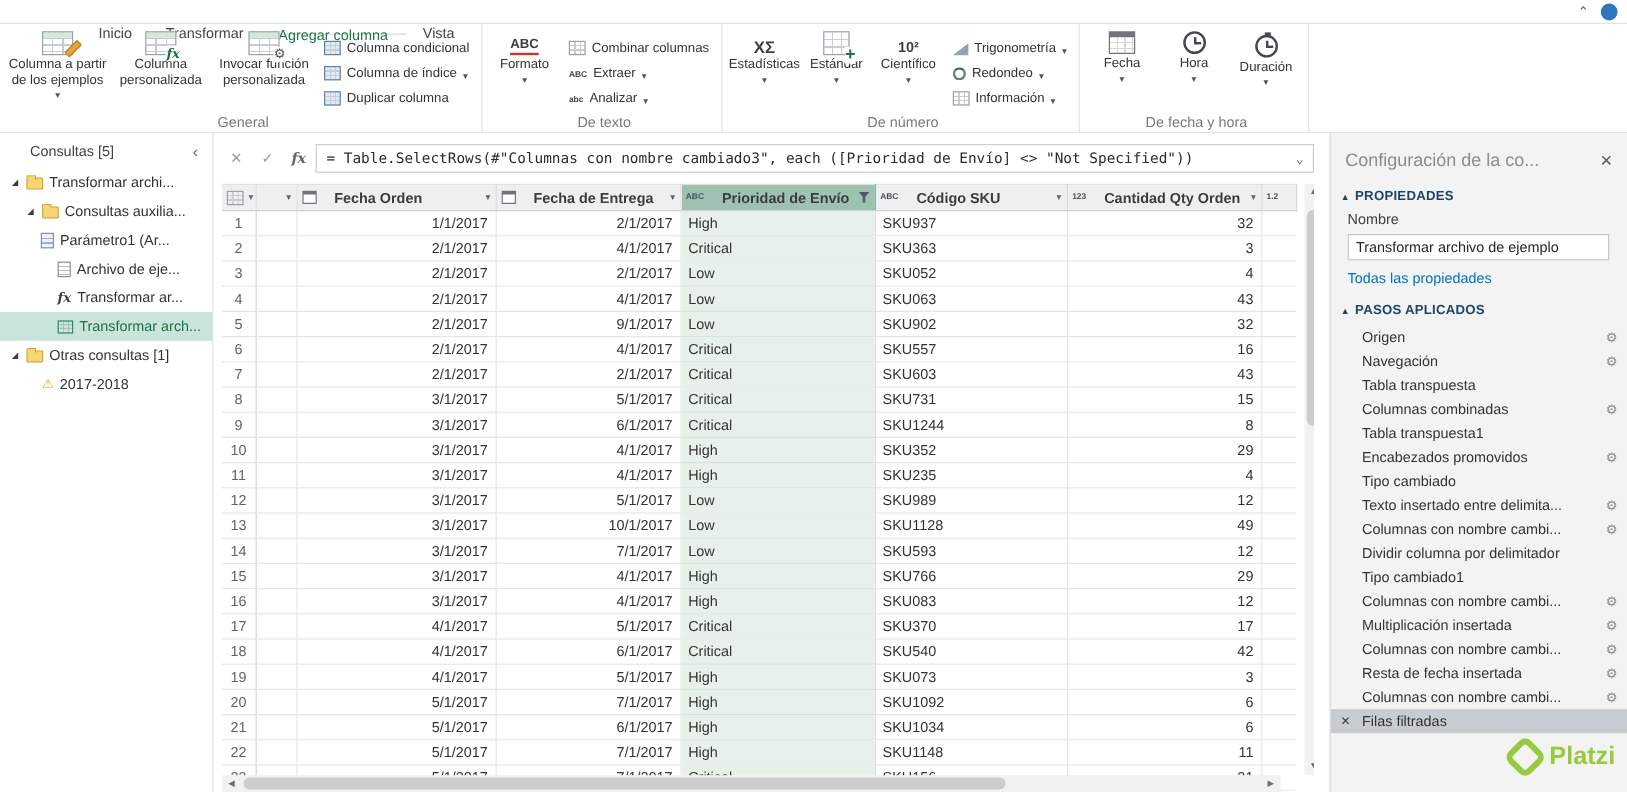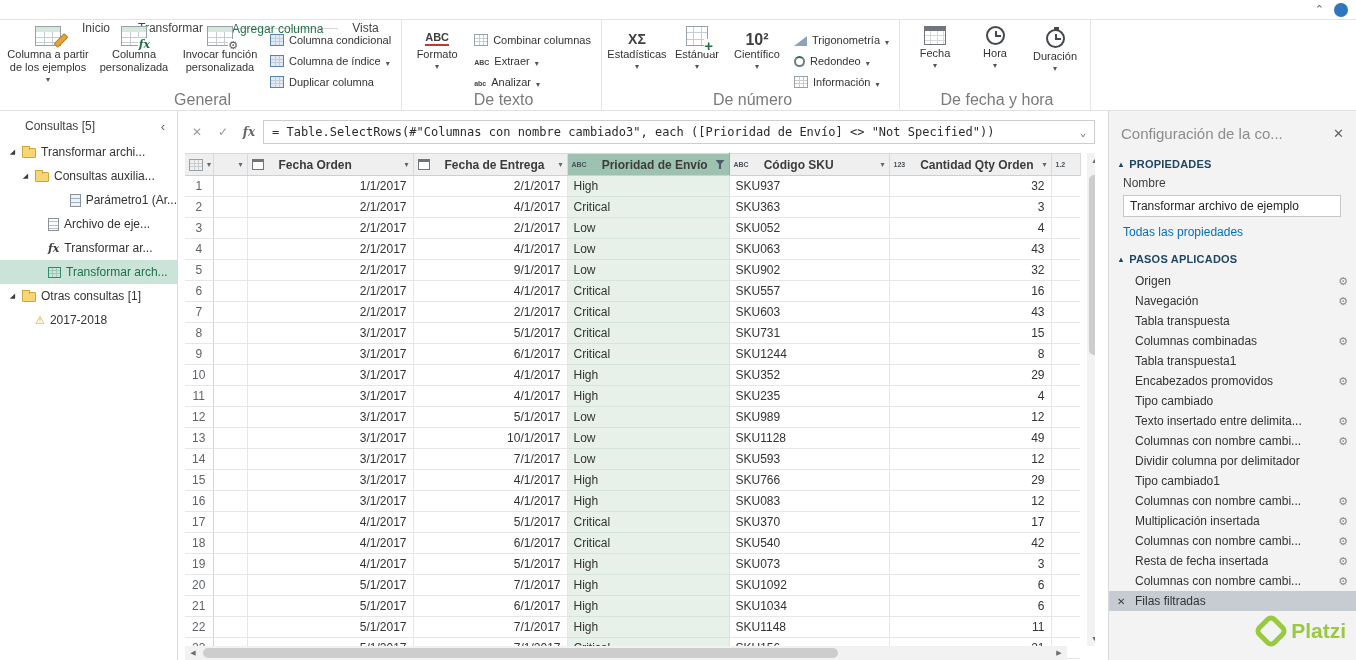--- a/index.html
+++ b/index.html
@@ -12,40 +12,40 @@
   .tab{padding:0 14px;display:flex;align-items:center;font-size:12px;color:#444;cursor:default;margin-top:28px;}
   .tab.file{background:#217346;color:#fff;}
   .tab.active{background:#fff;border:1px solid #d6d6d6;border-bottom:1px solid #fff;margin-bottom:-1px;color:#217346;}
   .tab-controls{margin-left:auto;display:flex;align-items:center;gap:10px;padding-right:8px;}
   .collapse-ribbon{color:#666;font-size:11px;}
   .acct{width:14px;height:14px;border-radius:50%;background:#2e77bc;}
 
   
   .ribbon{height:91px;background:#fff;border-bottom:1px solid #e1e1e1;display:flex;align-items:stretch;}
   .rgroup{position:relative;border-right:1px solid #e5e5e5;padding:3px 6px 16px;display:flex;gap:2px;}
-  .rgroup-label{position:absolute;bottom:1px;left:4px;right:0;text-align:center;font-size:16px;color:#7a7a7a;}
+  .rgroup-label{position:absolute;bottom:1px;left:4px;right:0;text-align:center;font-size:12px;color:#7a7a7a;}
   .bigbtn{width:84px;display:flex;flex-direction:column;align-items:center;text-align:center;font-size:11px;line-height:13px;color:#333;padding-top:3px;gap:2px;cursor:default;}
   .bigbtn.narrow{width:58px;}
   .caret{font-size:8px;color:#555;line-height:7px;}
   .smallcol{display:flex;flex-direction:column;justify-content:flex-start;gap:4px;padding:6px 4px 0 6px;}
   .smallbtn{display:flex;align-items:flex-end;gap:5px;font-size:11px;color:#333;height:17px;white-space:nowrap;}
 
   
   .ric{position:relative;display:block;}
   .ic-tbl{width:26px;height:20px;border:1px solid #98a0a8;background-color:#fff;background-image:
     linear-gradient(to bottom,#d4e9dc 0,#d4e9dc 5px,rgba(0,0,0,0) 5px),
     repeating-linear-gradient(to right,rgba(0,0,0,0) 0 7.5px,#c6ccd2 7.5px 8.5px),
     repeating-linear-gradient(to bottom,rgba(0,0,0,0) 0 4.5px,#c6ccd2 4.5px 5.5px);}
   .ic-pencil::after{content:"";position:absolute;right:-4px;bottom:-3px;width:4px;height:13px;background:#e8a33d;border:1px solid #b97f1d;transform:rotate(45deg);border-radius:1px;}
   .ic-fxov::after{content:"fx";position:absolute;right:-5px;bottom:-6px;font:italic bold 11px "DejaVu Serif",serif;color:#1a6e43;background:#fff;padding:0 1px;}
   .ic-gear::after{content:"⚙";position:absolute;right:-6px;bottom:-7px;font-size:11px;color:#555;background:#fff;}
   .ic-text{height:20px;display:flex;align-items:flex-end;justify-content:center;font-weight:bold;color:#3f3f3f;}
   .ic-abc{font-size:11px;letter-spacing:0;border-bottom:2px solid #c33;}
   .ic-sigma{font-size:14px;}
-  .ic-sci{font-size:16px;}
+  .ic-sci{font-size:12px;}
   .ic-plusgrid{width:22px;height:20px;border:1px solid #98a0a8;background-image:
     repeating-linear-gradient(to right,rgba(0,0,0,0) 0 6.3px,#c6ccd2 6.3px 7.3px),
     repeating-linear-gradient(to bottom,rgba(0,0,0,0) 0 5.3px,#c6ccd2 5.3px 6.3px);}
   .ic-plusgrid::after{content:"+";position:absolute;right:-6px;bottom:-8px;font-size:15px;font-weight:bold;color:#217346;background:#fff;line-height:14px;}
   .ic-cal{width:22px;height:19px;border:1px solid #6f757b;border-top:5px solid #6f757b;background:#fff;background-image:repeating-linear-gradient(to right,rgba(0,0,0,0) 0 5.5px,#d5d8db 5.5px 6.5px),repeating-linear-gradient(to bottom,rgba(0,0,0,0) 0 4px,#d5d8db 4px 5px);}
   .ic-clock{width:19px;height:19px;border:2px solid #44484c;border-radius:50%;}
   .ic-clock::after{content:"";position:absolute;left:7px;top:3px;width:2px;height:6px;background:#44484c;}
   .ic-clock::before{content:"";position:absolute;left:8px;top:7px;width:5px;height:2px;background:#44484c;}
   .ic-stop{margin-top:3px;}
   .ic-stop::after{content:"";position:absolute;left:7px;top:3px;width:2px;height:6px;background:#44484c;}
@@ -282,21 +282,21 @@
         <div class="sb-item" style="padding-left: 8px;">
           <span class="sb-arrow">◢</span>
           <span class="sb-ic ic-folder"></span>
           <span class="sb-label">Transformar archi...</span>
         </div>
         <div class="sb-item" style="padding-left: 21px;">
           <span class="sb-arrow">◢</span>
           <span class="sb-ic ic-folder"></span>
           <span class="sb-label">Consultas auxilia...</span>
         </div>
-        <div class="sb-item" style="padding-left: 20px; justify-content: flex-end;">
+        <div class="sb-item" style="padding-left: 20px;">
           <span class="sb-arrow"></span>
           <span class="sb-ic ic-param"></span>
           <span class="sb-label">Parámetro1 (Ar...</span>
         </div>
         <div class="sb-item" style="padding-left: 34px;">
           <span class="sb-arrow"></span>
           <span class="sb-ic ic-sheet"></span>
           <span class="sb-label">Archivo de eje...</span>
         </div>
         <div class="sb-item" style="padding-left: 34px;">

